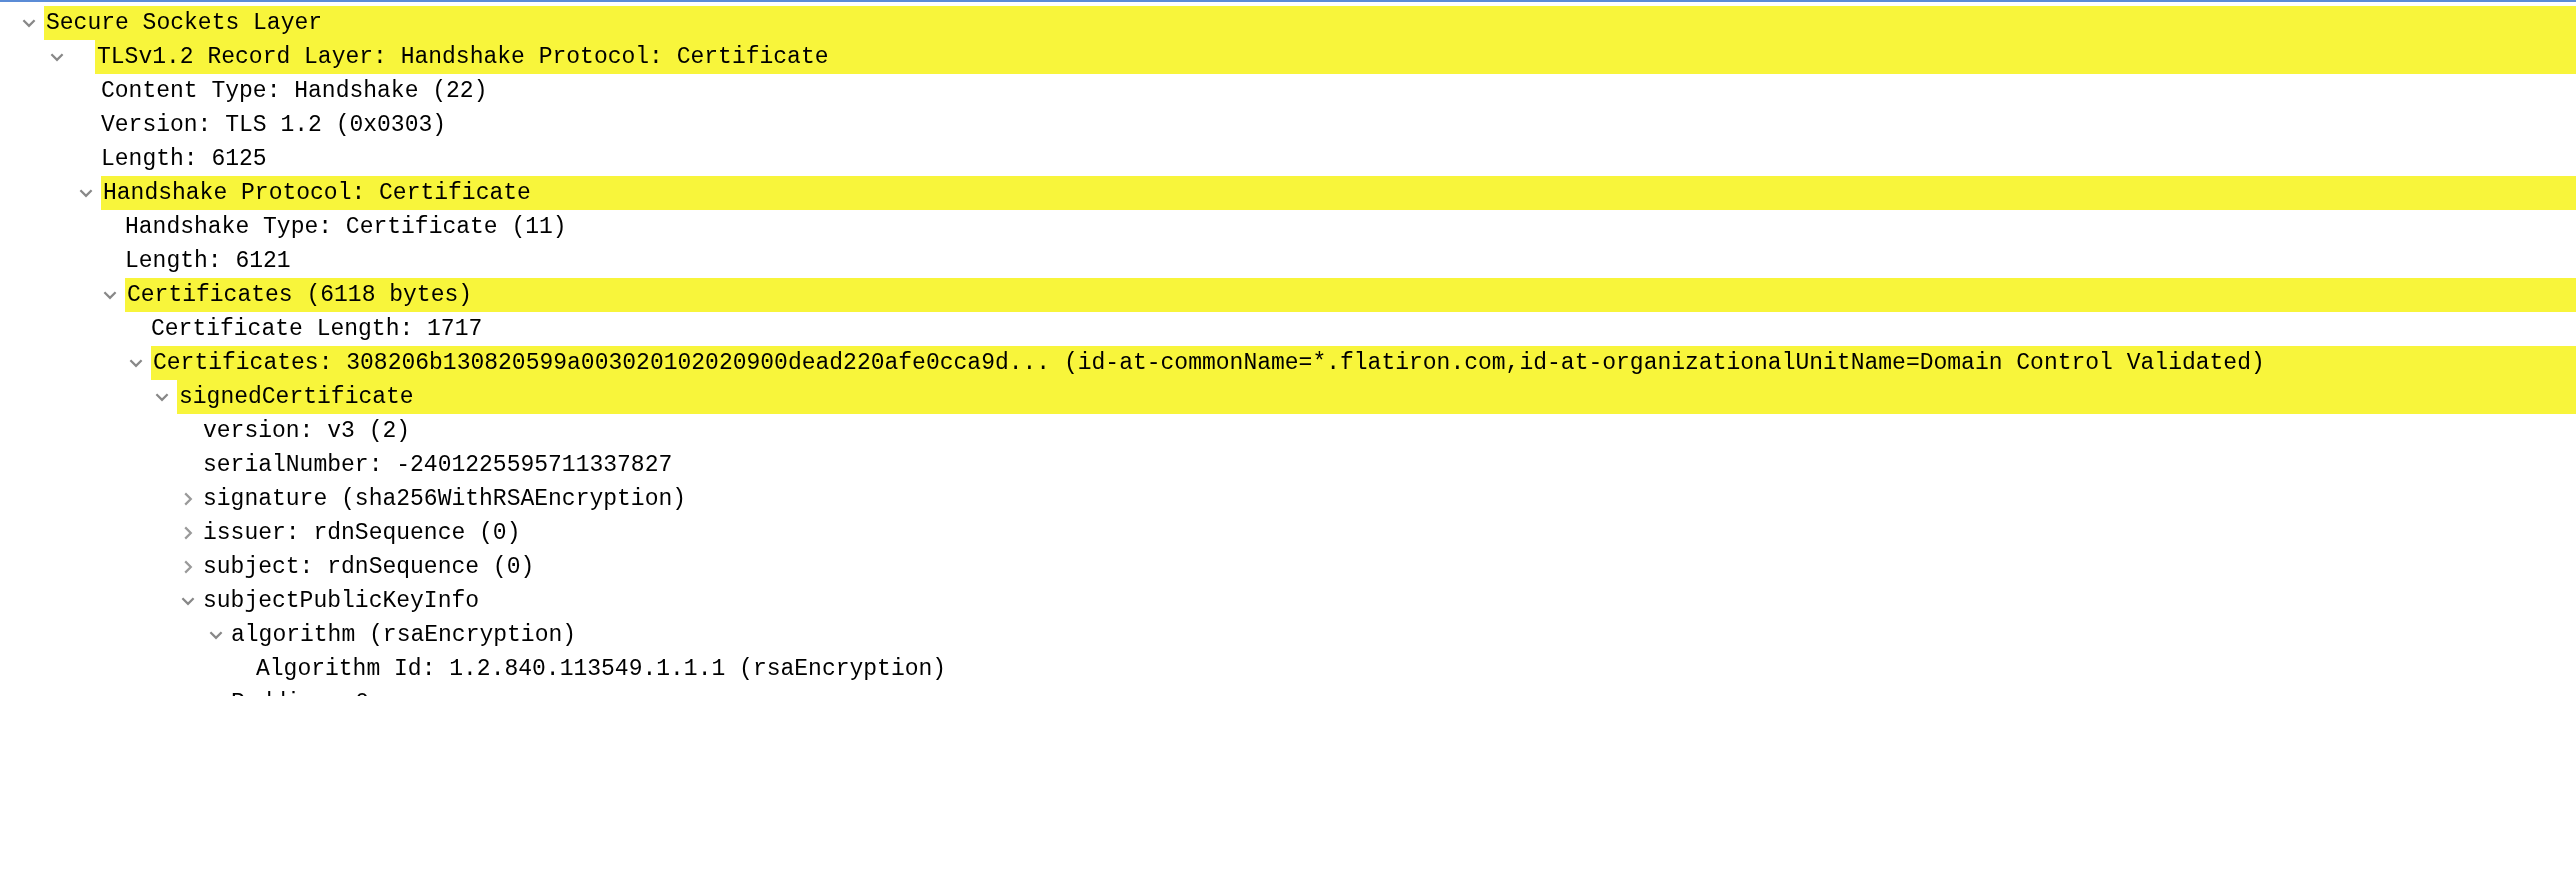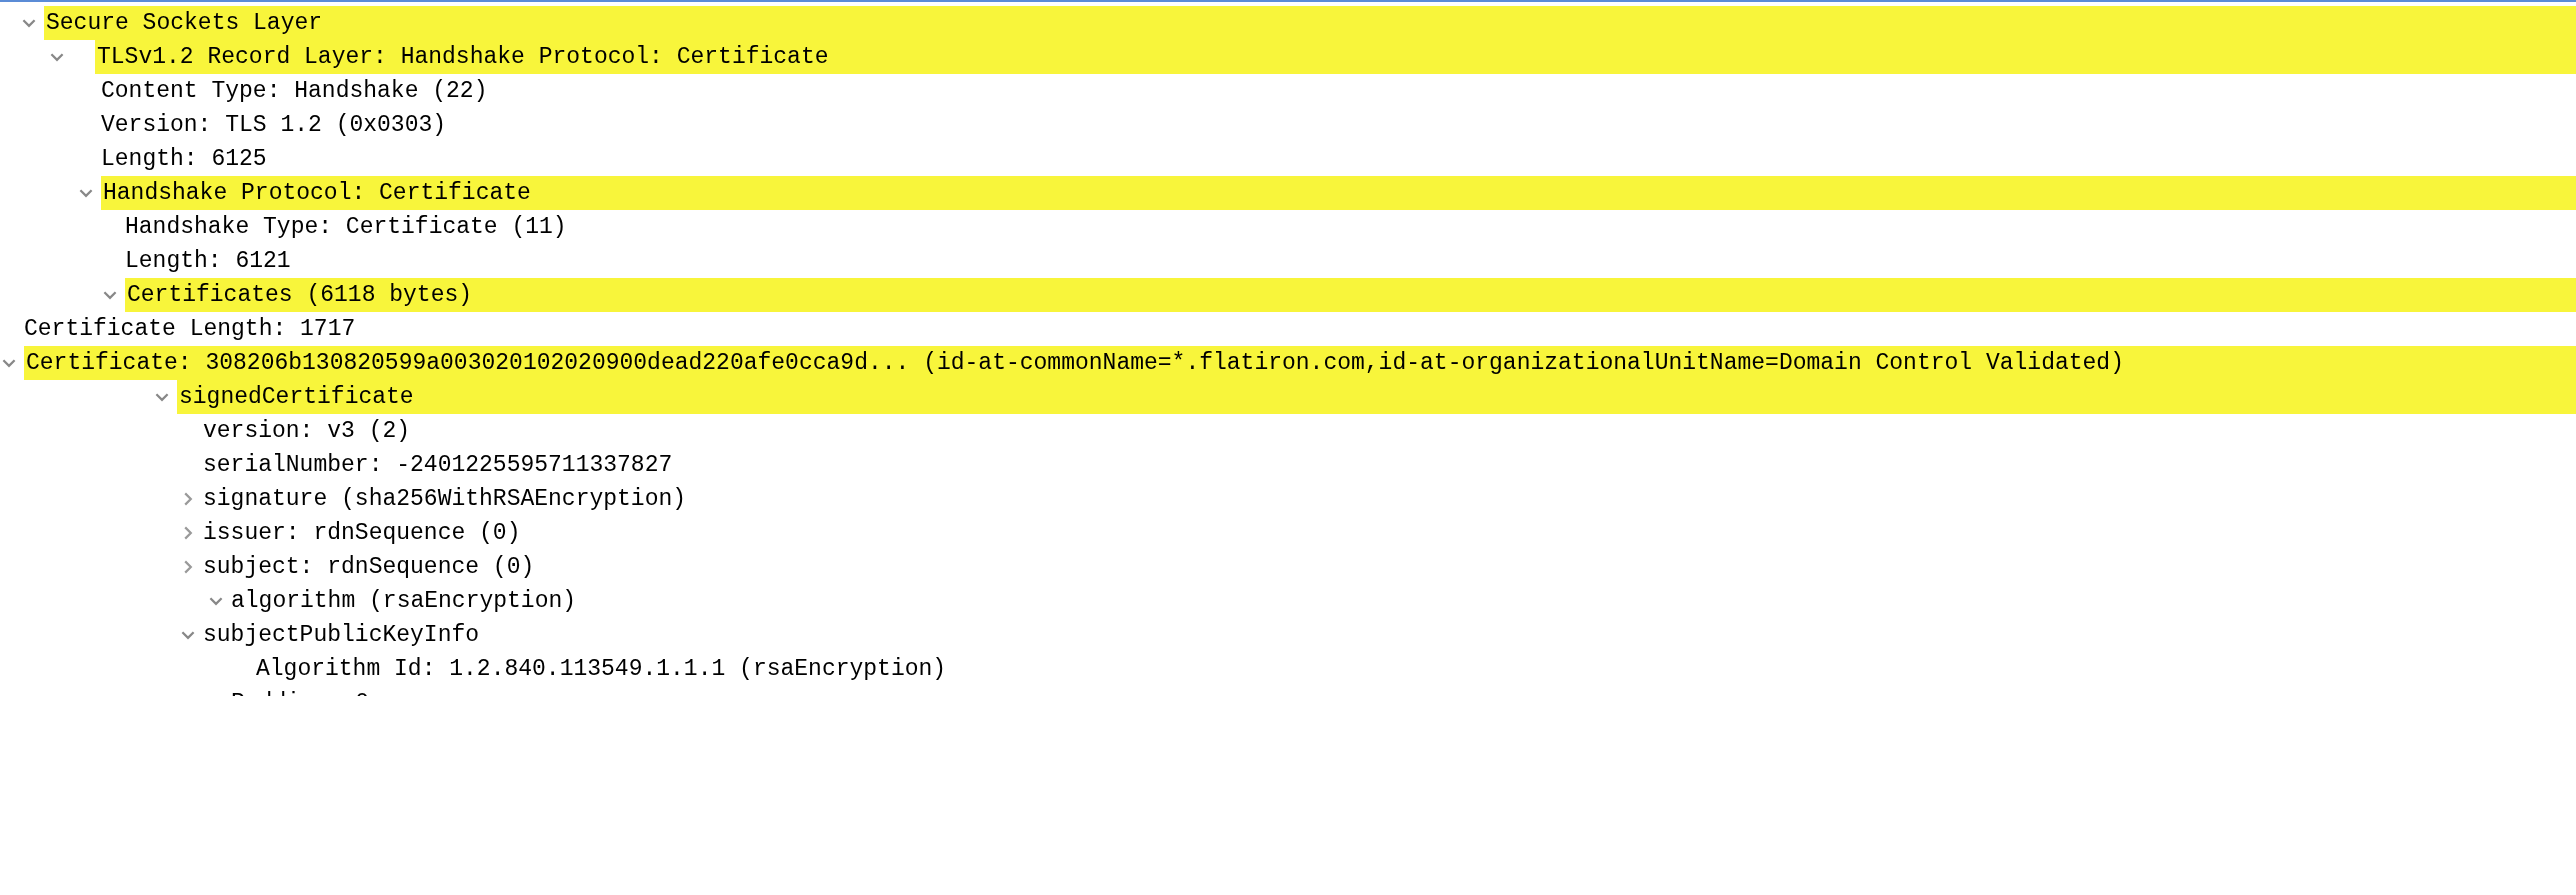--- a/index.html
+++ b/index.html
@@ -20,21 +20,21 @@
     .row {
       display: flex;
       align-items: center;
       white-space: nowrap;
       height: 34px;
     }
     .indent-1 { padding-left: 20px; }
     .indent-2 { padding-left: 48px; gap: 23px; }
     .indent-3 { padding-left: 77px; }
     .indent-4 { padding-left: 101px; }
-    .indent-5 { }
+    .indent-5 { padding-left: 127px; }
     .indent-6 { padding-left: 153px; }
     .indent-7 { padding-left: 179px; }
     .indent-8 { padding-left: 207px; }
 
     .twisty {
       display: inline-flex;
       width: 18px;
       height: 18px;
       margin-right: 6px;
       align-items: center;
@@ -131,21 +131,21 @@
     <span class="twisty none"></span>
     <span class="lbl">Certificate Length: 1717</span>
   </div>
 
   <div class="row indent-5">
     <span class="twisty open">
       <svg viewBox="0 0 10 10">
           <path d="M1 3 L5 7 L9 3" fill="none" stroke="currentColor" stroke-width="1.6"></path>
         </svg>
     </span>
-    <span class="hl nowrap">Certificate: 308206b130820599a003020102020900dead220afe0cca9d... (id-at-commonName=*.flatiron.com,id-at-organizationalUnitName=Domain Control Validated)</span>
+    <span class="hl nowrap">Certificates: 308206b130820599a003020102020900dead220afe0cca9d... (id-at-commonName=*.flatiron.com,id-at-organizationalUnitName=Domain Control Validated)</span>
   </div>
 
   <div class="row indent-6">
     <span class="twisty open">
       <svg viewBox="0 0 10 10">
           <path d="M1 3 L5 7 L9 3" fill="none" stroke="currentColor" stroke-width="1.6"></path>
         </svg>
     </span>
     <span class="hl nowrap">signedCertificate</span>
   </div>
@@ -176,37 +176,37 @@
   </div>
   <div class="row indent-7">
     <span class="twisty closed">
       <svg viewBox="0 0 10 10">
           <path d="M3 1 L7 5 L3 9" fill="none" stroke="currentColor" stroke-width="1.6"></path>
         </svg>
     </span>
     <span class="lbl">subject: rdnSequence (0)</span>
   </div>
 
+  <div class="row indent-7">
+    <span class="twisty open">
+      <svg viewBox="0 0 10 10">
+          <path d="M1 3 L5 7 L9 3" fill="none" stroke="currentColor" stroke-width="1.6"></path>
+        </svg>
+    </span>
+    <span class="lbl">subjectPublicKeyInfo</span>
+  </div>
+
   <div class="row indent-8">
     <span class="twisty open">
       <svg viewBox="0 0 10 10">
           <path d="M1 3 L5 7 L9 3" fill="none" stroke="currentColor" stroke-width="1.6"></path>
         </svg>
     </span>
     <span class="lbl">algorithm (rsaEncryption)</span>
   </div>
-
-  <div class="row indent-7">
-    <span class="twisty open">
-      <svg viewBox="0 0 10 10">
-          <path d="M1 3 L5 7 L9 3" fill="none" stroke="currentColor" stroke-width="1.6"></path>
-        </svg>
-    </span>
-    <span class="lbl">subjectPublicKeyInfo</span>
-  </div>
   <div class="row" style="padding-left:232px;">
     <span class="twisty none"></span>
     <span class="lbl">Algorithm Id: 1.2.840.113549.1.1.1 (rsaEncryption)</span>
   </div>
 
   <div class="row indent-8">
     <span class="twisty none"></span>
     <span class="lbl">Padding: 0</span>
   </div>
 

